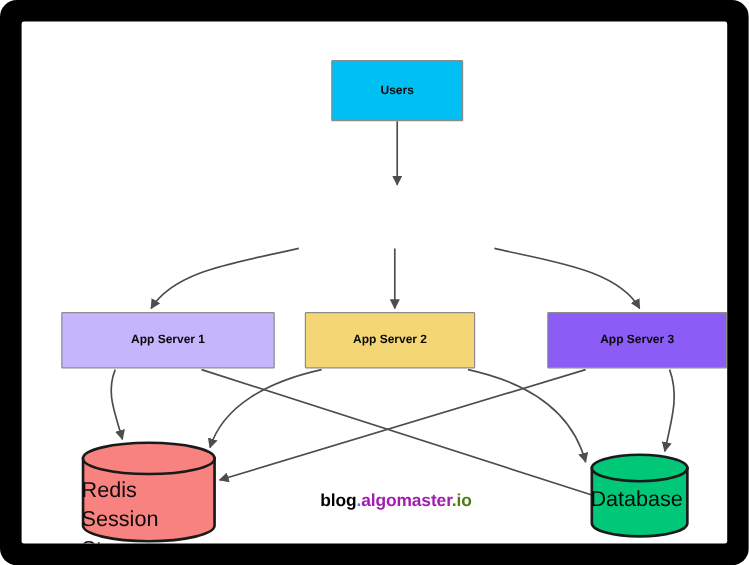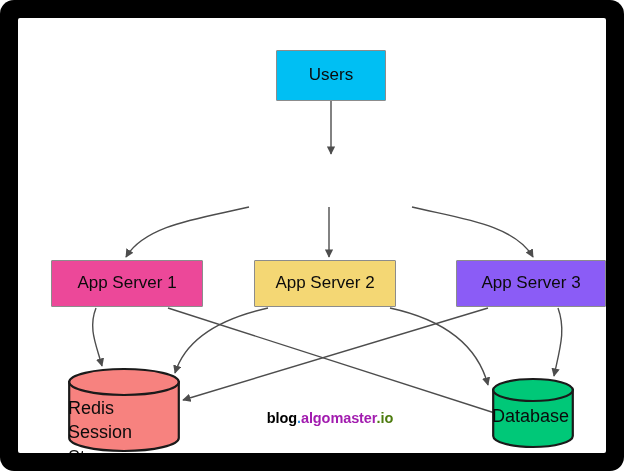--- a/index.html
+++ b/index.html
@@ -54,35 +54,35 @@
     text-align: center;
     color: #0b0b0b;
     font-family: "Liberation Sans", sans-serif;
     line-height: 1.18;
     white-space: pre-line;
   }
 
   .rect {
     border: 1.6px solid #8c8c8c;
     border-radius: 1px;
-    font-size: 17px;
-    font-weight: 400;
+    font-size: 10px;
+    font-weight: 700;
   }
 
   #node-users {
     left: 258px; top: 32px; width: 110px; height: 51px;
     background: #00bff3;
   }
   #node-lb {
     left: 230px; top: 139px; width: 165px; height: 50px;
     background: #3dcfa0;
   }
   #node-app1 {
-    left: 33px; top: 242px; width: 152px; height: 47px;
-    background: #ec4899;
+    left: 33px; top: 242px; width: 178px; height: 47px;
+    background: #c4b5fd;
   }
   #node-app2 {
     left: 236px; top: 242px; width: 142px; height: 47px;
     background: #f4d774;
   }
   #node-app3 {
     left: 438px; top: 242px; width: 150px; height: 47px;
     background: #8b5cf6;
   }
 

